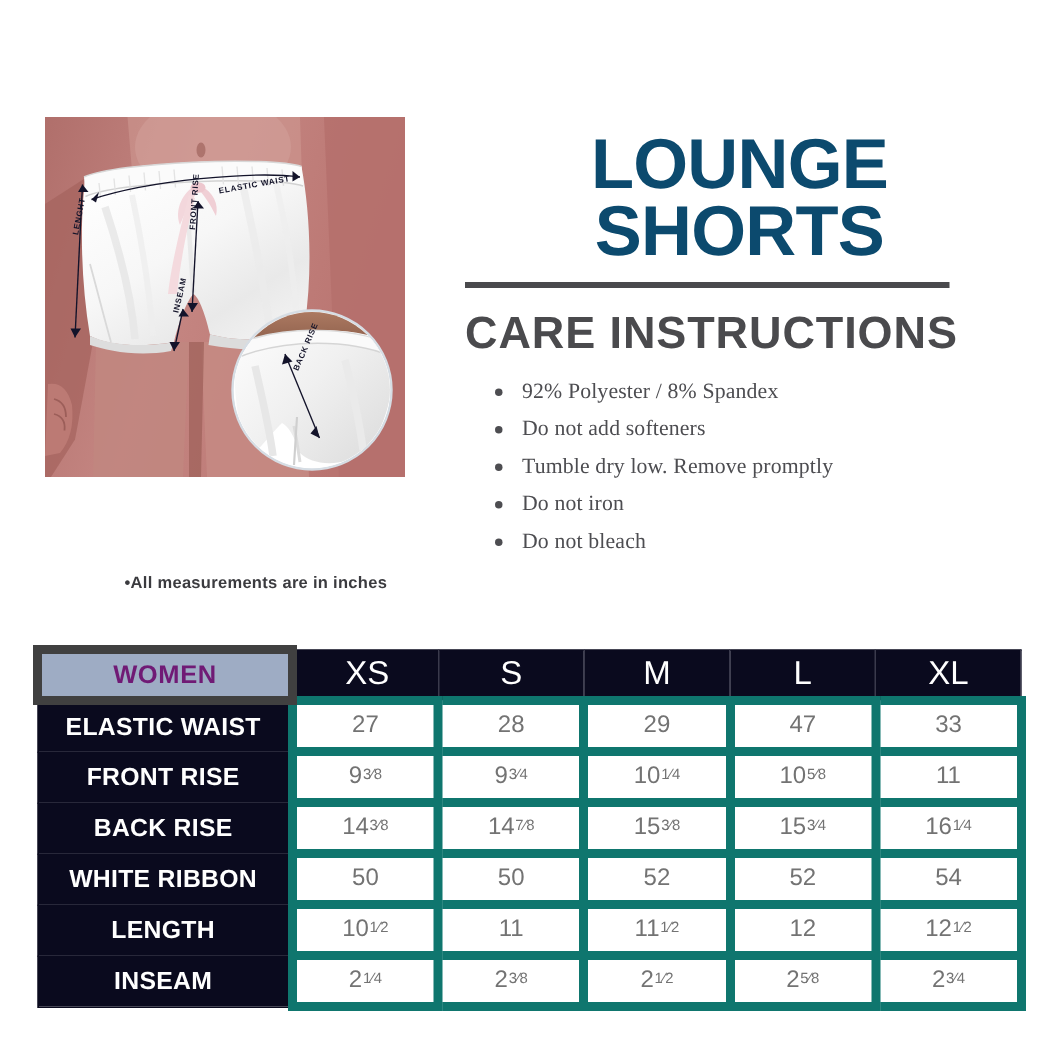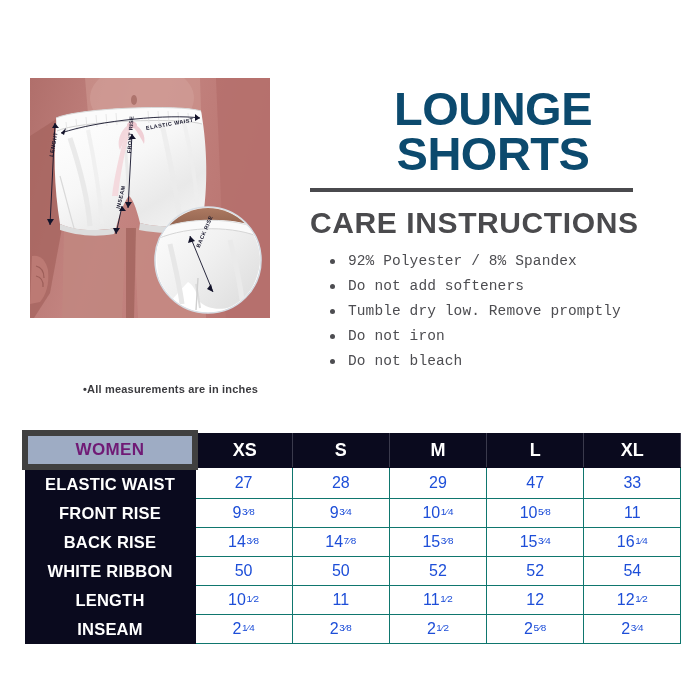--- a/index.html
+++ b/index.html
@@ -63,21 +63,21 @@
     text-align: left;
     margin: 14px 0 0 0;
   }
   #care-list {
     list-style: none;
     margin: 14px 0 0 0;
     padding: 0 0 0 20px;
   }
   #care-list li {
     position: relative;
-    font-family: Liberation Mono, monospace;
+    font-family: Liberation Serif, serif;
     font-size: 14.5px;
     color: #4d4d51;
     line-height: 1.0;
     padding: 0 0 0 18px;
     margin-bottom: 10.5px;
     letter-spacing: 0.1px;
   }
   #care-list li::before {
     content: "";
     position: absolute;
@@ -125,38 +125,38 @@
     background: #9eacc4;
     color: #701a75;
     font-weight: bold;
     font-size: 17px;
     letter-spacing: 0.4px;
     border: 6px solid #404040;
   }
   .th-size {
     background: #0a0a1e;
     color: #ffffff;
-    font-weight: bold;
-    font-size: 18px;
+    font-weight: normal;
+    font-size: 22px;
     border: 1px solid #0a0a1e;
     border-right-color: #3a3a4c;
   }
   .row-label {
     background: #0a0a1e;
     color: #ffffff;
     font-weight: bold;
     font-size: 16.5px;
     letter-spacing: 0.2px;
     border: 1px solid #0a0a1e;
   }
   .cell-val {
     background: #ffffff;
-    color: #1d4ed8;
+    color: #737373;
     font-size: 16px;
-    border: 1px solid #0f766e;
+    border: 6px solid #0f766e;
   }
   .frac {
     display: inline-block;
     position: relative;
     font-size: 0.62em;
     vertical-align: 0.30em;
     line-height: 1;
     margin-left: 0.5px;
   }
   .frac .num { }

